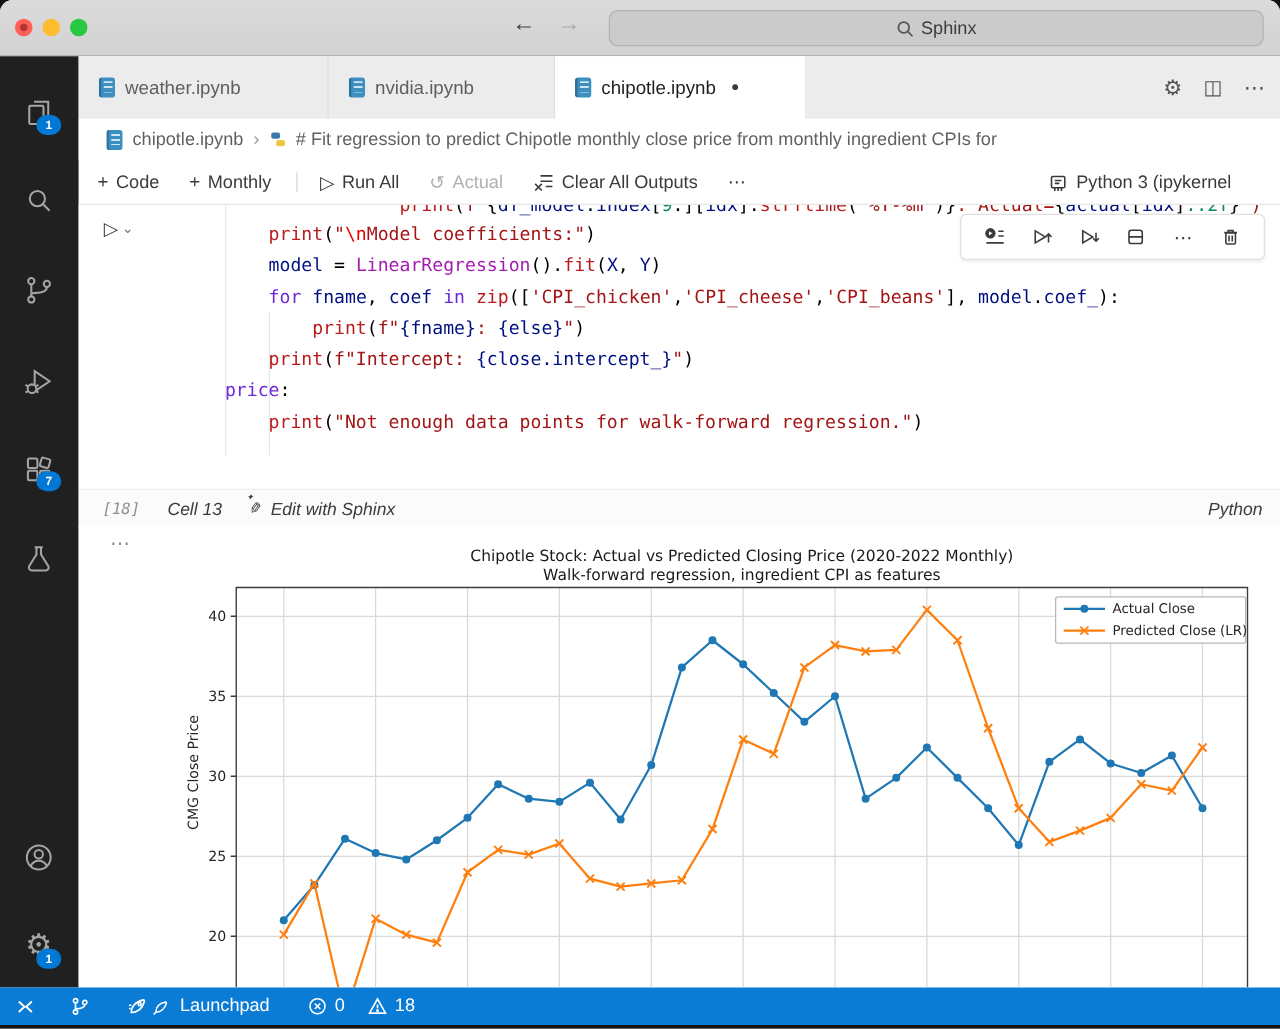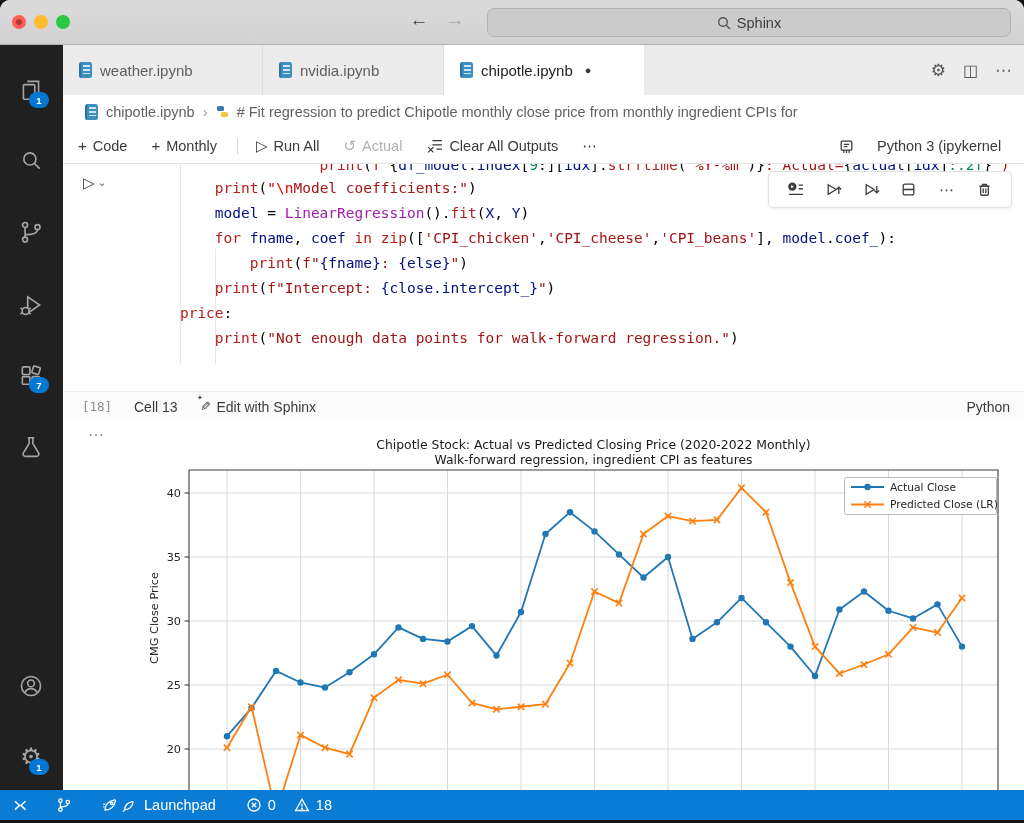--- a/index.html
+++ b/index.html
@@ -42,40 +42,40 @@
   .breadcrumb{position:absolute;left:0;top:50px;width:961px;height:33px;background:#fff;display:flex;align-items:center;
     gap:8px;padding-left:22px;box-sizing:border-box;font-size:14.5px;color:#616161;white-space:nowrap;overflow:hidden;}
   .crumb-sep{color:#9a9a9a;font-size:15px;}
   
   .nbtoolbar{position:absolute;left:0;top:83px;width:961px;height:36px;border-bottom:1px solid #e5e5e5;
     display:flex;align-items:center;padding-left:15px;box-sizing:border-box;font-size:14.5px;color:#3a3a3a;}
   .tbitem{display:flex;align-items:center;gap:6px;margin-right:24px;cursor:pointer;}
   .tbitem .g{font-size:15px;}
   .tbitem.disabled{color:#b0b0b0;cursor:default;}
   .tbdivider{width:1px;height:16px;background:#d6d6d6;margin:0 18px 0 -4px;}
-  .kernel{position:absolute;left:775px;top:0;height:36px;width:186px;display:flex;align-items:center;gap:22px;
+  .kernel{position:absolute;left:775px;top:0;height:36px;width:186px;display:flex;align-items:center;gap:6px;
     overflow:hidden;white-space:nowrap;}
   
   .editor{position:absolute;left:0;top:119px;width:961px;height:227px;overflow:hidden;background:#fff;}
   .rungutter{position:absolute;left:20px;top:10px;color:#3b3b3b;font-size:15px;display:flex;align-items:flex-start;cursor:pointer;}
   .rungutter .chev{font-size:11px;color:#6a6a6a;margin:2px 0 0 3px;}
   .indent-guide{position:absolute;width:1px;background:#e7e7e7;}
   .code{position:absolute;left:82px;top:0;right:0;font-family:"DejaVu Sans Mono","Liberation Mono",monospace;
     font-size:14.5px;line-height:25px;color:#000;}
   .code-line{position:absolute;left:0;white-space:pre;height:25px;}
-  .tk-kw{color:#b91c1c;} .tk-fn{color:#b91c1c;} .tk-cls{color:#a21caf;} .tk-var{color:#001080;}
+  .tk-kw{color:#6d28d9;} .tk-fn{color:#b91c1c;} .tk-cls{color:#a21caf;} .tk-var{color:#001080;}
   .tk-str{color:#a31515;} .tk-esc{color:#ee0000;} .tk-num{color:#098658;} .tk-op{color:#000000;}
   .celltoolbar{position:absolute;left:705px;top:7px;width:226px;height:35px;background:#fff;border:1px solid #e0e0e0;
     border-radius:5px;box-shadow:0 1px 3px rgba(0,0,0,.08);display:flex;align-items:center;justify-content:space-around;padding:0 8px;}
   .celltoolbar .ct{width:18px;height:18px;cursor:pointer;display:flex;align-items:center;justify-content:center;}
   .celltoolbar svg{stroke:#3b3b3b;fill:none;stroke-width:1.2;}
   .ct-more{font-size:15px;color:#3b3b3b;}
   
   .cellstatus{position:absolute;left:0;top:346px;width:961px;height:29px;background:#fbfbfb;
-    border-top:1px solid #ededed;border-bottom:1px solid #ededed;display:flex;align-items:center;font-size:14px;color:#3b3b3b;}
+    border-top:1px solid #ededed;border-bottom:1px solid #ededed;display:flex;align-items:center;font-size:14px;color:#3b3b3b;font-style:italic;}
   .exec{font-family:"DejaVu Sans Mono",monospace;font-size:12.5px;color:#8f8f8f;margin-left:19px;width:52px;}
   .cslabel{margin-right:22px;}
   .editwith{display:flex;align-items:center;gap:6px;cursor:pointer;}
   .pencil{position:relative;font-size:13px;display:inline-block;transform:scaleX(-1);}
   .spark{position:absolute;top:-5px;right:-3px;font-size:7px;transform:scaleX(-1);}
   .cslang{position:absolute;right:14px;text-align:right;}
   
   .output{position:absolute;left:0;top:375px;width:961px;height:370px;background:#fff;overflow:hidden;}
   .outkebab{position:absolute;left:25px;top:5px;font-size:16px;color:#8f8f8f;cursor:pointer;}
   .output svg{position:absolute;left:0;top:0;}

